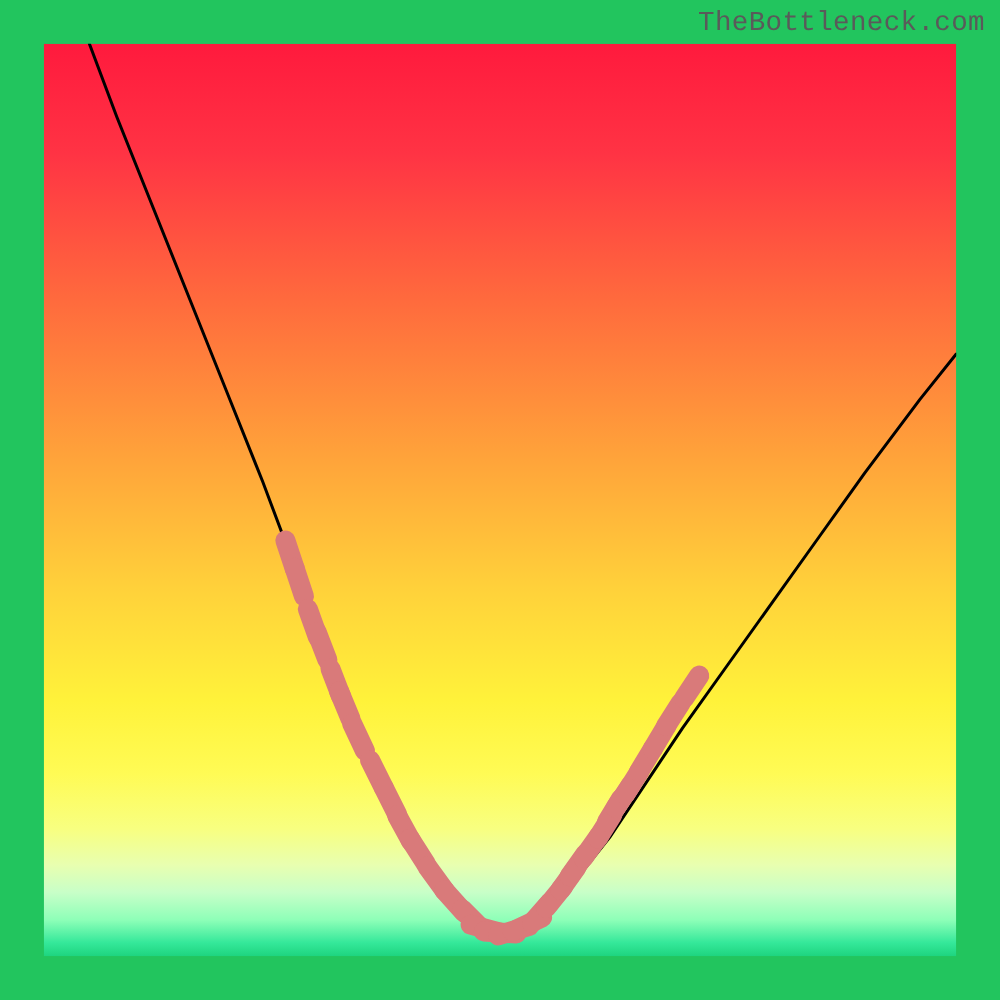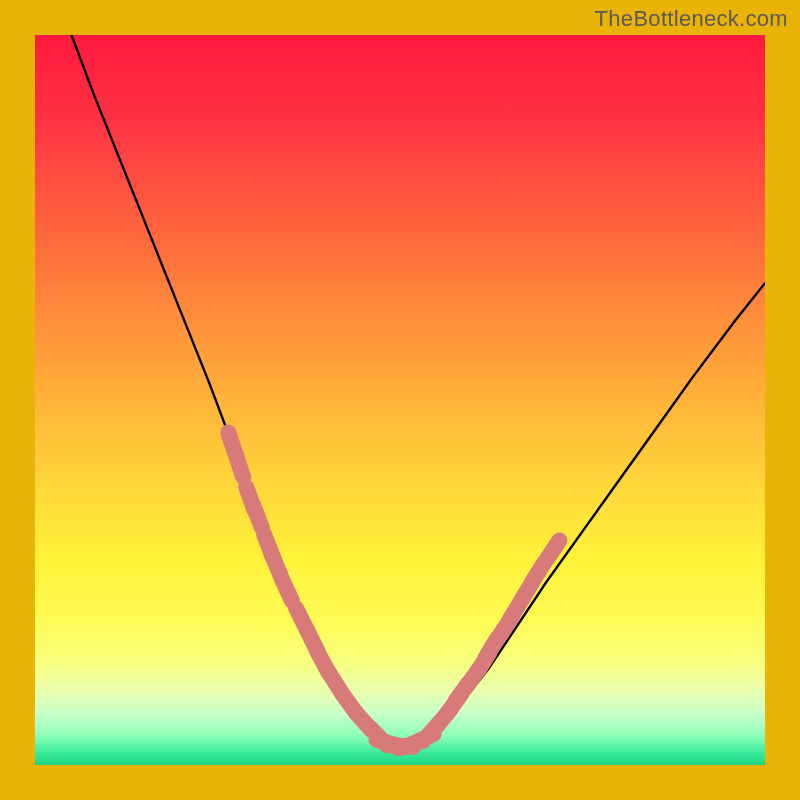--- a/index.html
+++ b/index.html
@@ -10,21 +10,22 @@
     background: #000;
     overflow: hidden;
     font-family: Arial, Helvetica, sans-serif;
   }
   .frame {
     position: absolute;
     left: 0;
     top: 0;
     width: 800px;
     height: 800px;
-    background: #eab308;
+    background: #22c55e;
+    font-family: Liberation Mono, monospace;
   }
   .plot {
     position: absolute;
     left: 35px;
     top: 35px;
     width: 730px;
     height: 730px;
     overflow: hidden;
   }
   .watermark {

